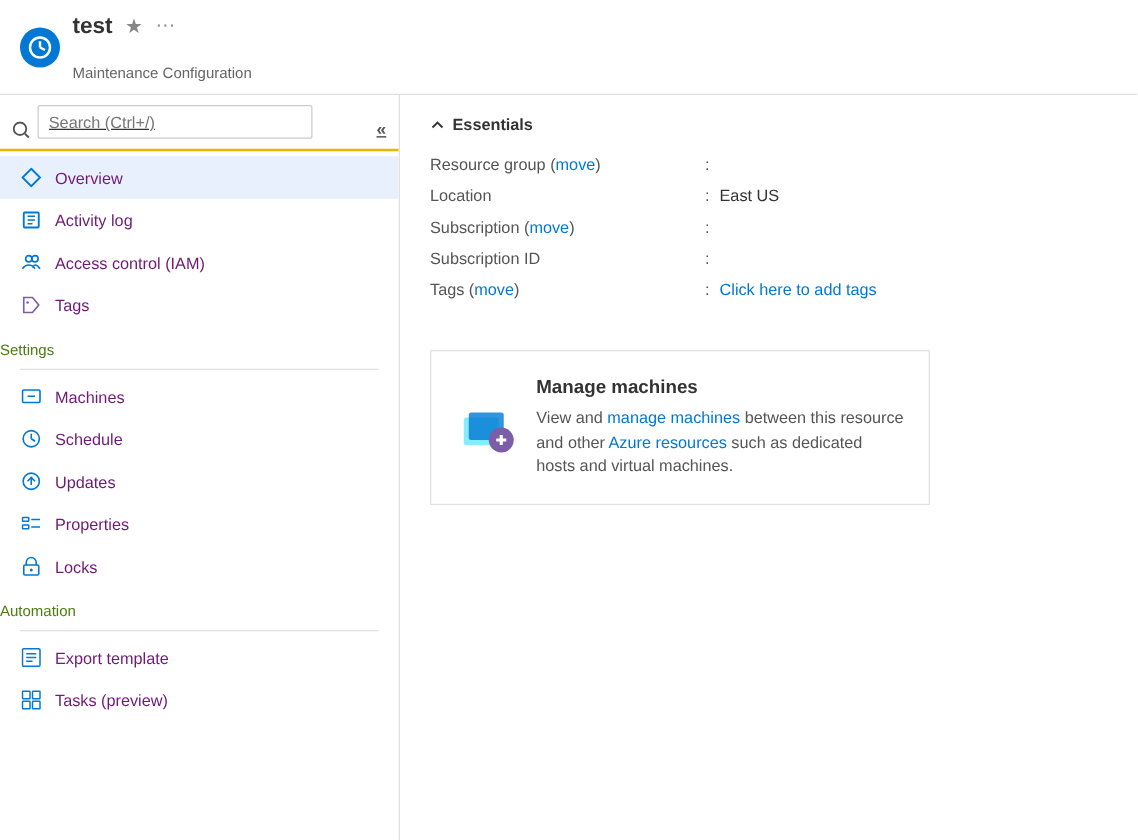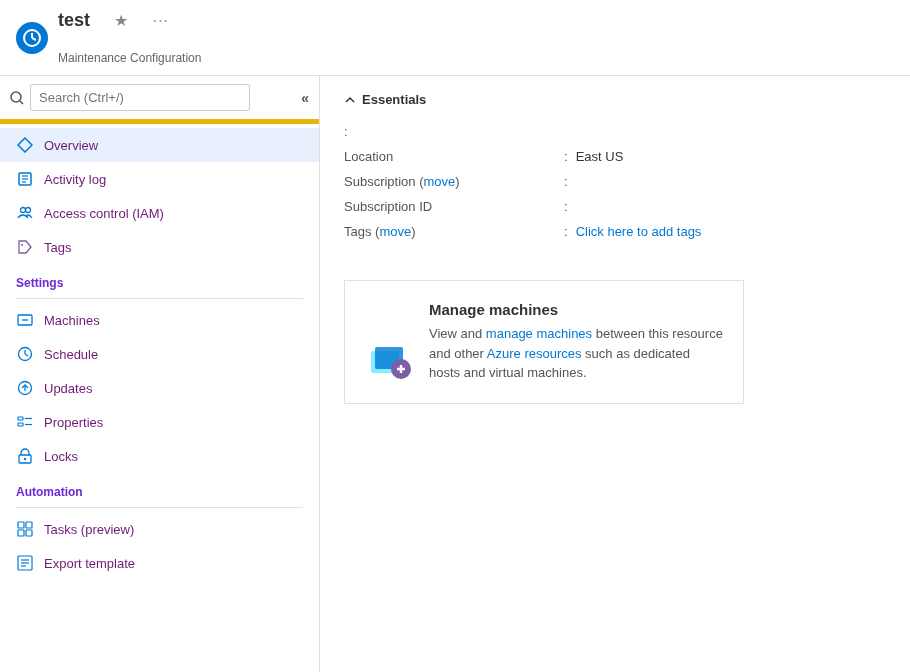--- a/index.html
+++ b/index.html
@@ -38,24 +38,25 @@
       width: 320px;
       min-width: 320px;
       border-right: 1px solid #e0e0e0;
       background: #fff;
       overflow-y: auto;
       display: flex;
       flex-direction: column;
     }
     .sidebar-search {
       display: flex;
-      align-items: center;
+      align-items: flex-end;
       padding: 8px 10px;
-      border-bottom: 5px solid #eab308;
+      border-bottom: 2px solid #eab308;
       gap: 6px;
+      text-decoration: underline;
     }
     .sidebar-search input {
       border: 1px solid #ccc;
       border-radius: 2px;
       padding: 5px 8px;
       font-size: 13px;
       width: 220px;
       outline: none;
       color: #555;
     }
@@ -77,24 +78,24 @@
       color: #701a75;
       font-size: 13px;
     }
     .sidebar-item.active { background: #e8f0fe; }
     .sidebar-item-icon {
       width: 18px; height: 18px;
       display: flex; align-items: center; justify-content: center;
       flex-shrink: 0;
     }
     .sidebar-section-title {
-      padding: 12px 16px 4px 16px;
+      padding: 12px 16px 4px 0;
       font-size: 12px;
-      font-weight: 700;
-      color: #6d28d9;
+      font-weight: 400;
+      color: #4d7c0f;
       text-transform: none;
     }
     .sidebar-divider {
       height: 1px;
       background: #e0e0e0;
       margin: 4px 16px;
     }
 
     
     .content {
@@ -159,21 +160,21 @@
     .essentials-colon {
       margin-right: 8px;
       color: #555;
     }
 
     .manage-card {
       margin: 20px 24px;
       border: 1px solid #e0e0e0;
       padding: 20px;
       display: flex;
-      align-items: flex-end;
+      align-items: center;
       gap: 16px;
       max-width: 400px;
     }
     .manage-card-icon {
       width: 48px; height: 48px;
       flex-shrink: 0;
     }
     .manage-card-title {
       font-size: 15px;
       font-weight: 700;
@@ -192,21 +193,21 @@
 
 <div class="top-header">
   <div class="top-header-icon">
     <svg width="20" height="20" viewBox="0 0 20 20" fill="none">
       <circle cx="10" cy="10" r="8" stroke="white" stroke-width="2" fill="none"></circle>
       <line x1="10" y1="5" x2="10" y2="10" stroke="white" stroke-width="2"></line>
       <line x1="10" y1="10" x2="14" y2="12" stroke="white" stroke-width="2"></line>
     </svg>
   </div>
   <div style="display:flex; flex-direction:column;">
-    <div style="display:flex; align-items:center; gap:20px;text-align:right;">
+    <div style="display:flex; align-items:center; gap:6px;text-align:right;">
       <span class="top-header-title">test</span>
       <span class="top-header-star">★</span>
       <span class="top-header-more">···</span>
     </div>
     <span style="font-size:12px; color:#666;margin-top:20px;">Maintenance Configuration</span>
   </div>
 </div>
 
 <div class="main-layout">
 
@@ -323,56 +324,60 @@
         </div>
         <span>Locks</span>
       </div>
 
       <div class="sidebar-section-title">Automation</div>
       <div class="sidebar-divider"></div>
 
       <div class="sidebar-item">
         <div class="sidebar-item-icon">
           <svg width="16" height="16" viewBox="0 0 16 16" fill="none">
+            <rect x="1" y="1" width="14" height="14" rx="1" stroke="#0078d4" stroke-width="1.2" fill="none"></rect>
+            <line x1="4" y1="5" x2="12" y2="5" stroke="#0078d4" stroke-width="1.2"></line>
+            <line x1="4" y1="8" x2="12" y2="8" stroke="#0078d4" stroke-width="1.2"></line>
+            <line x1="4" y1="11" x2="9" y2="11" stroke="#0078d4" stroke-width="1.2"></line>
+          </svg>
+        </div>
+        <span>Export template</span>
+      </div>
+
+      <div class="sidebar-item">
+        <div class="sidebar-item-icon">
+          <svg width="16" height="16" viewBox="0 0 16 16" fill="none">
             <rect x="1" y="1" width="6" height="6" rx="0.5" stroke="#0078d4" stroke-width="1.2" fill="none"></rect>
             <rect x="9" y="1" width="6" height="6" rx="0.5" stroke="#0078d4" stroke-width="1.2" fill="none"></rect>
             <rect x="1" y="9" width="6" height="6" rx="0.5" stroke="#0078d4" stroke-width="1.2" fill="none"></rect>
             <rect x="9" y="9" width="6" height="6" rx="0.5" stroke="#0078d4" stroke-width="1.2" fill="none"></rect>
           </svg>
         </div>
         <span>Tasks (preview)</span>
-      </div>
-
-      <div class="sidebar-item">
-        <div class="sidebar-item-icon">
-          <svg width="16" height="16" viewBox="0 0 16 16" fill="none">
-            <rect x="1" y="1" width="14" height="14" rx="1" stroke="#0078d4" stroke-width="1.2" fill="none"></rect>
-            <line x1="4" y1="5" x2="12" y2="5" stroke="#0078d4" stroke-width="1.2"></line>
-            <line x1="4" y1="8" x2="12" y2="8" stroke="#0078d4" stroke-width="1.2"></line>
-            <line x1="4" y1="11" x2="9" y2="11" stroke="#0078d4" stroke-width="1.2"></line>
-          </svg>
-        </div>
-        <span>Export template</span>
       </div>
 
     </div>
   </div>
 
   <div class="content">
 
 
     <div class="essentials-section">
       <div class="essentials-header">
         <svg width="12" height="12" viewBox="0 0 12 12" fill="none">
           <polyline points="2,8 6,4 10,8" stroke="#333" stroke-width="1.5" fill="none"></polyline>
         </svg>
         <span>Essentials</span>
       </div>
 
       <div class="essentials-row">
+        <div class="essentials-label">
+          <span>Resource group</span>
+          <span> (</span><a class="essentials-link">move</a><span>)</span>
+        </div>
         <span class="essentials-colon">:</span>
         <span class="essentials-value"></span>
       </div>
 
       <div class="essentials-row">
         <div class="essentials-label">Location</div>
         <span class="essentials-colon">:</span>
         <span class="essentials-value">East US</span>
       </div>
 

